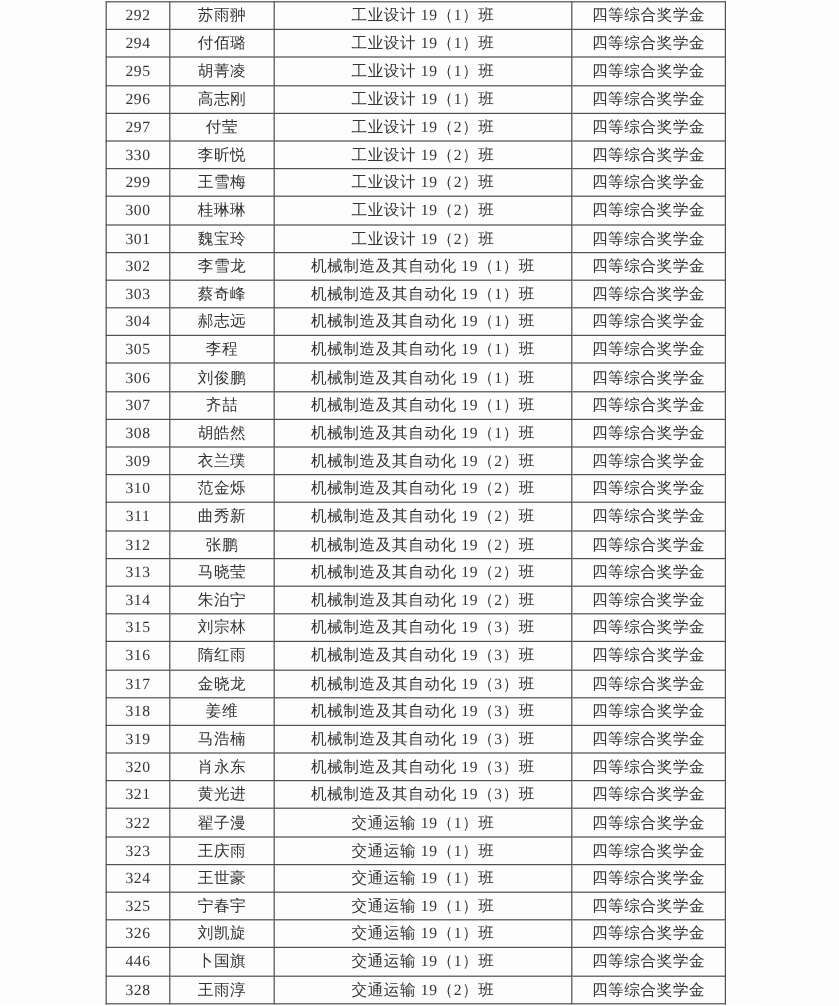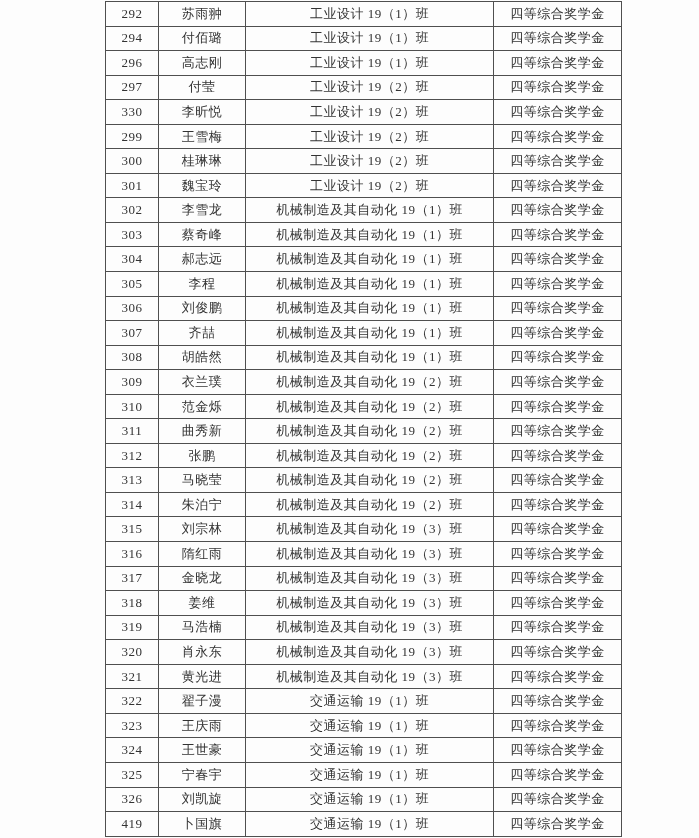--- a/index.html
+++ b/index.html
@@ -10,21 +10,21 @@
   }
   .page {
     position: relative;
     width: 699px;
     height: 838px;
     background: #fdfdfd;
     overflow: hidden;
   }
   table.roster {
     position: absolute;
-    left: 105px;
+    left: 88px;
     top: 1px;
     width: 516px;
     height: 836px;
     border-collapse: collapse;
     table-layout: fixed;
   }
   table.roster td {
     border: 1px solid #4f4f4f;
     text-align: center;
     vertical-align: middle;
@@ -58,20 +58,26 @@
           <td>工业设计 19（1）班</td>
           <td>四等综合奖学金</td>
         </tr>
         <tr>
           <td>294</td>
           <td>付佰璐</td>
           <td>工业设计 19（1）班</td>
           <td>四等综合奖学金</td>
         </tr>
         <tr>
+          <td>295</td>
+          <td>胡菁凌</td>
+          <td>工业设计 19（1）班</td>
+          <td>四等综合奖学金</td>
+        </tr>
+        <tr>
           <td>296</td>
           <td>高志刚</td>
           <td>工业设计 19（1）班</td>
           <td>四等综合奖学金</td>
         </tr>
         <tr>
           <td>297</td>
           <td>付莹</td>
           <td>工业设计 19（2）班</td>
           <td>四等综合奖学金</td>
@@ -244,20 +250,26 @@
           <td>交通运输 19（1）班</td>
           <td>四等综合奖学金</td>
         </tr>
         <tr>
           <td>326</td>
           <td>刘凯旋</td>
           <td>交通运输 19（1）班</td>
           <td>四等综合奖学金</td>
         </tr>
         <tr>
-          <td>419</td>
+          <td>446</td>
           <td>卜国旗</td>
           <td>交通运输 19（1）班</td>
+          <td>四等综合奖学金</td>
+        </tr>
+        <tr>
+          <td>328</td>
+          <td>王雨淳</td>
+          <td>交通运输 19（2）班</td>
           <td>四等综合奖学金</td>
         </tr>
       </tbody>
   </table>
 </div>
 
 </body></html>

